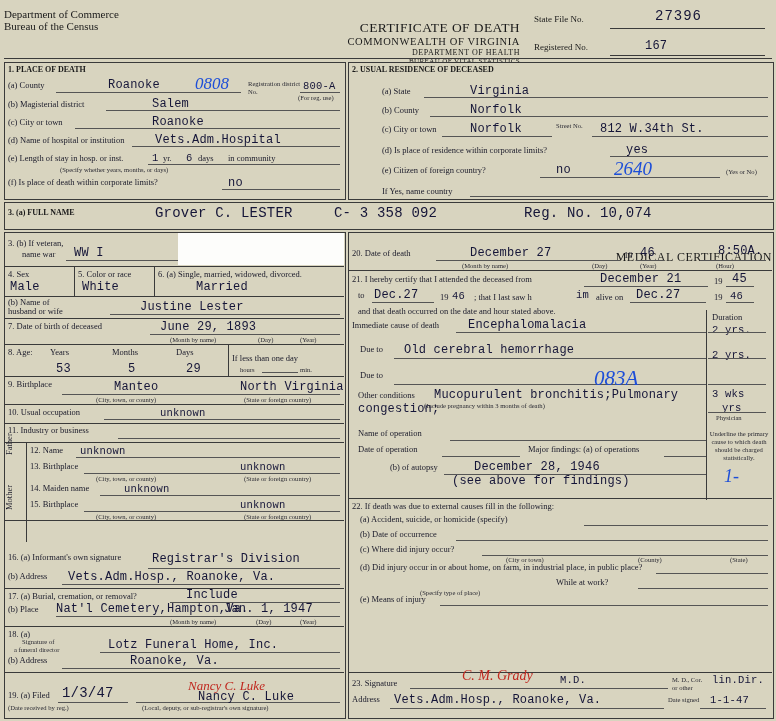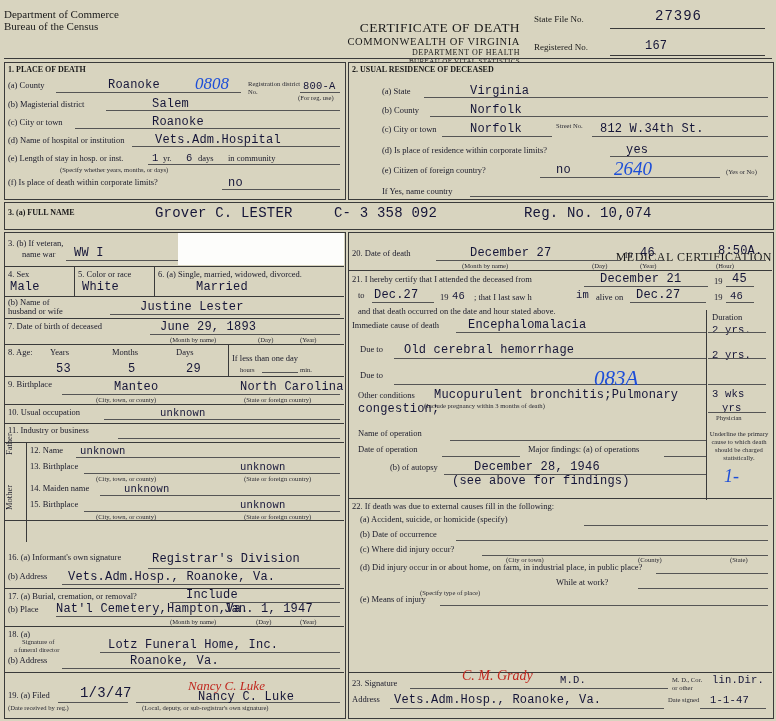--- a/index.html
+++ b/index.html
@@ -176,21 +176,21 @@
   <div class="abs hw hwmed" style="left:128px;top:362px;">5</div>
   <div class="abs hw hwmed" style="left:186px;top:362px;">29</div>
   <div class="abs tiny" style="left:240px;top:366px;">hours</div>
   <div class="abs tiny" style="left:300px;top:366px;">min.</div>
   <div class="sol" style="left:262px;top:372px;width:36px;"></div>
   <div class="vline" style="left:228px;top:344px;height:32px;"></div>
   <div class="line" style="left:4px;top:376px;width:340px;"></div>
 
   <div class="abs lbl" style="left:8px;top:379px;">9. Birthplace</div>
   <div class="abs hw hwmed" style="left:114px;top:380px;">Manteo</div>
-  <div class="abs hw hwmed" style="left:240px;top:380px;">North Carolina</div>
+  <div class="abs hw hwmed" style="left:240px;top:380px;">North Virginia</div>
   <div class="sol" style="left:62px;top:394px;width:278px;"></div>
   <div class="abs tiny" style="left:96px;top:396px;">(City, town, or county)</div>
   <div class="abs tiny" style="left:244px;top:396px;">(State or foreign country)</div>
   <div class="line" style="left:4px;top:404px;width:340px;"></div>
 
   <div class="abs lbl" style="left:8px;top:407px;">10. Usual occupation</div>
   <div class="sol" style="left:104px;top:419px;width:236px;"></div>
   <div class="abs hw hwsm" style="left:160px;top:407px;">unknown</div>
   <div class="line" style="left:4px;top:423px;width:340px;"></div>
 
@@ -250,21 +250,21 @@
   <div class="abs tiny" style="left:14px;top:646px;">a funeral director</div>
   <div class="sol" style="left:100px;top:652px;width:240px;"></div>
   <div class="abs hw hwmed" style="left:108px;top:638px;">Lotz Funeral Home, Inc.</div>
 
   <div class="abs lbl" style="left:8px;top:655px;">(b) Address</div>
   <div class="sol" style="left:62px;top:668px;width:278px;"></div>
   <div class="abs hw hwmed" style="left:130px;top:654px;">Roanoke, Va.</div>
   <div class="line" style="left:4px;top:672px;width:340px;"></div>
 
   <div class="abs lbl" style="left:8px;top:690px;">19. (a) Filed</div>
-  <div class="abs hw hwbig" style="left:80px;top:685px;">1/3/47</div>
+  <div class="abs hw hwbig" style="left:62px;top:685px;">1/3/47</div>
   <div class="sol" style="left:58px;top:702px;width:70px;"></div>
   <div class="abs tiny" style="left:8px;top:704px;">(Date received by reg.)</div>
   <div class="sol" style="left:136px;top:702px;width:204px;"></div>
   <div class="abs hwred" style="left:188px;top:678px;font-size:13px;">Nancy C. Luke</div>
   <div class="abs hw hwmed" style="left:198px;top:690px;">Nancy C. Luke</div>
   <div class="abs tiny" style="left:142px;top:704px;">(Local, deputy, or sub-registrar's own signature)</div>
 
   <div class="box" style="left:348px;top:232px;width:424px;height:485px;"></div>
   <div class="abs ctr" style="left:348px;top:234px;width:424px;font-size:12px;letter-spacing:.5px;">MEDICAL CERTIFICATION</div>
 

